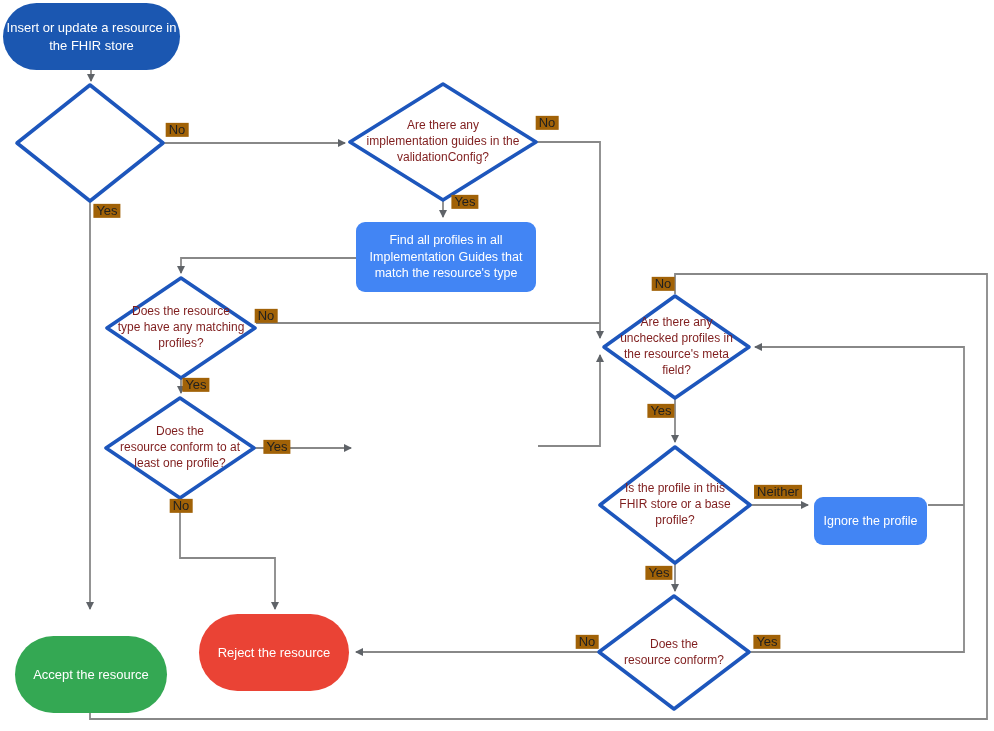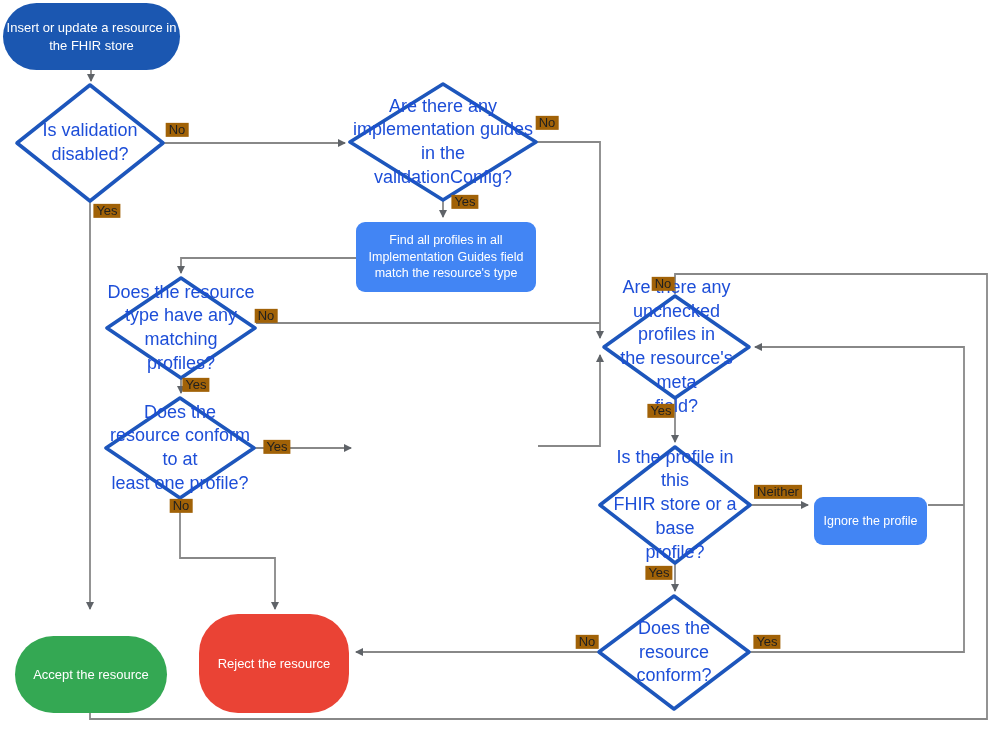--- a/index.html
+++ b/index.html
@@ -20,21 +20,21 @@
   }
   .terminal-accept{background:var(--accept-fill,#34a853);color:#ffffff;
     border-radius:39px;font-size:13px;}
   .terminal-reject{background:var(--reject-fill,#ea4335);color:#ffffff;
     border-radius:39px;font-size:13px;}
   .process{
     background:var(--process-fill,#4285f4);color:#ffffff;
     border-radius:9px;font-size:12.5px;line-height:1.35;
   }
   .decision-label{
-    color:#1d4ed8;font-size:18px;line-height:1.32;z-index:2;
+    color:#7f1d1d;font-size:12px;line-height:1.32;z-index:2;
   }
   .edge-label{
     position:absolute;transform:translate(-50%,-50%);
     color:#1f1f1f;font-size:13px;z-index:3;background:#a16207;
     padding:0 3px;line-height:1.1;
   }
 </style>
 </head>
 <body>
 
@@ -76,31 +76,30 @@
       <polygon points="675,296 749,347 675,398 604,347"></polygon>
       <polygon points="675,447 750,505 675,563 600,505"></polygon>
       <polygon points="674,596 749,652 674,709 599,652"></polygon>
     </g>
   </svg>
 
   <div class="node terminal-start" style="left:3px;top:3px;width:177px;height:67px;">Insert or update a resource in
 the FHIR store</div>
 
   <div class="node process" style="left:356px;top:222px;width:180px;height:70px;">Find all profiles in all
-Implementation Guides field
+Implementation Guides that
 match the resource's type</div>
 
 
   <div class="node process" style="left:814px;top:497px;width:113px;height:48px;">Ignore the profile</div>
 
   <div class="node terminal-accept" style="left:15px;top:636px;width:152px;height:77px;">Accept the resource</div>
 
-  <div class="node terminal-reject" style="left:199px;top:614px;width:150px;height:99px;">Reject the resource</div>
+  <div class="node terminal-reject" style="left:199px;top:614px;width:150px;height:77px;">Reject the resource</div>
 
-  <div class="node decision-label" style="left:17px;top:85px;width:146px;height:116px;">Is validation disabled?</div>
 
   <div class="node decision-label" style="left:350px;top:84px;width:186px;height:116px;">Are there any
 implementation guides in the
 validationConfig?</div>
 
   <div class="node decision-label" style="left:107px;top:278px;width:148px;height:100px;">Does the resource
 type have any matching
 profiles?</div>
 
   <div class="node decision-label" style="left:106px;top:398px;width:148px;height:100px;">Does the

